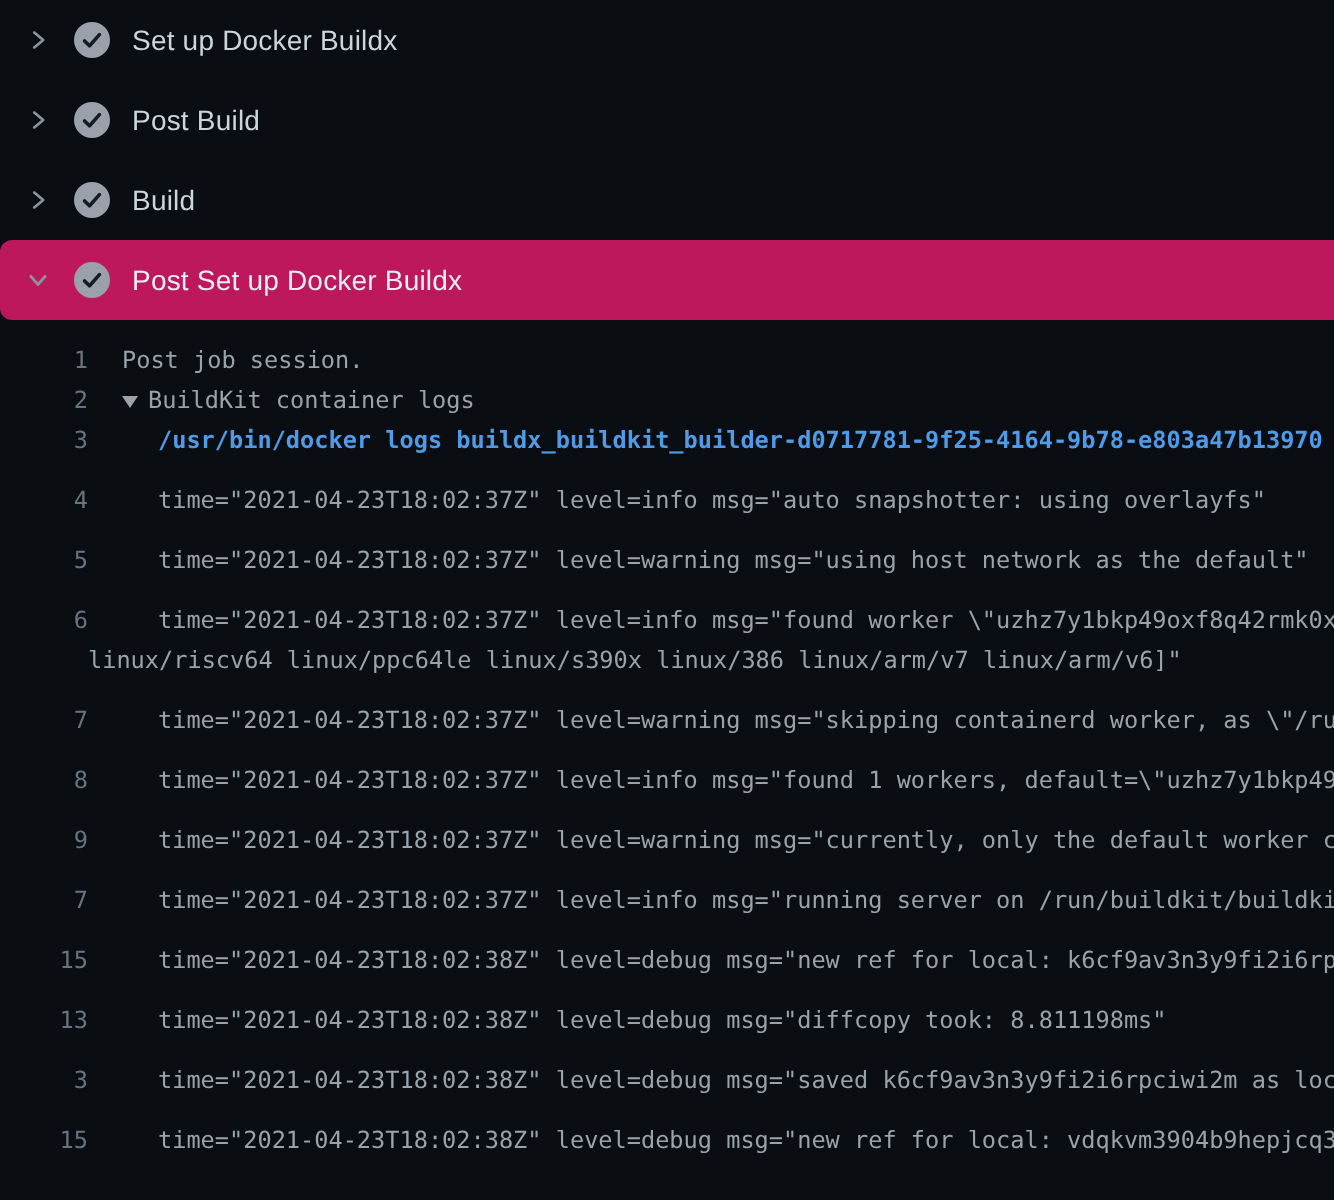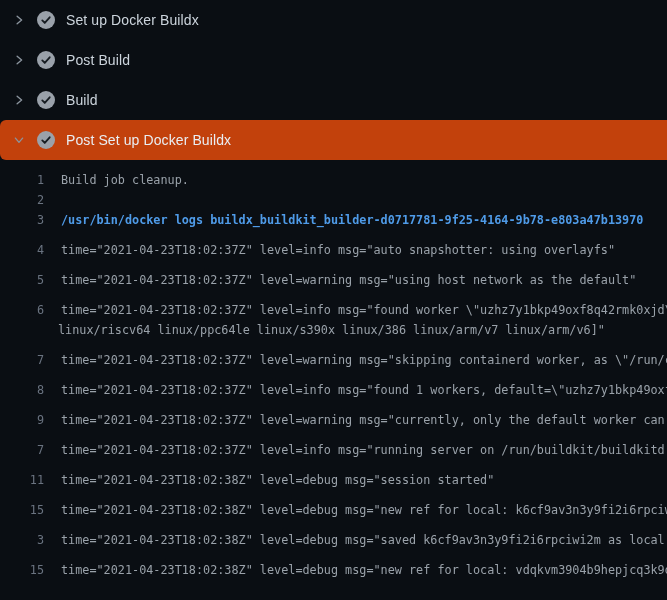--- a/index.html
+++ b/index.html
@@ -10,21 +10,21 @@
   }
   .app{position:relative;width:667px;height:492px;}
 
   
   .steps{width:667px;}
   .step{
     height:40px;display:flex;align-items:center;
     cursor:pointer;
   }
   .step.active{
-    background:#c2410c;
+    background:#be185d;
     border-radius:6px 0 0 6px;
   }
   .chev{width:12px;height:12px;margin-left:13px;display:flex;align-items:center;justify-content:center;flex:none;}
   .step:not(.active) .chev-down{display:none;}
   .check{margin-left:12px;display:flex;align-items:center;flex:none;}
   .step-label{margin-left:11px;color:#ccd4dc;font-size:14px;letter-spacing:.1px;}
   .step.active .step-label{color:#e9eef3;}
 
   
   .log{
@@ -32,22 +32,22 @@
     font-family:"DejaVu Sans Mono", monospace;
     font-size:11.8px;
   }
   .row{height:20px;line-height:20px;display:flex;white-space:pre;}
   .num{
     width:44px;flex:none;text-align:right;
     color:#6a7380;text-decoration:none;
   }
   .txt{color:#9aa2aa;}
   .row.plain .txt,.row.group .txt{margin-left:17px;}
-  .row.log .txt,.row.command .txt{margin-left:17px;}
-  .row.wrap .txt{margin-left:14px;}
+  .row.log .txt,.row.command .txt{margin-left:35px;}
+  .row.wrap .txt{}
   .row.command .txt{color:#4f9be8;font-weight:bold;}
   .tri{display:inline-block;margin-right:5px;}
 </style>
 </head>
 <body>
 
 <div class="app">
   <div class="steps" id="steps">
   <div class="step">
     <span class="chev">
@@ -109,25 +109,28 @@
         <circle cx="8" cy="8" r="8" fill="#9aa1aa"></circle>
         <path d="M4.7 8.4l2.2 2.2 4.4-5" fill="none" stroke="#171c22" stroke-width="1.6" stroke-linecap="round" stroke-linejoin="round"></path>
       </svg>
     </span>
     <span class="step-label">Post Set up Docker Buildx</span>
   </div>
 </div>
   <div class="log" id="log">
   <div class="row plain">
     <a class="num" href="#">1</a>
-    <span class="txt"><span class="txt-inner">Build job cleanup.</span></span>
+    <span class="txt"><span class="txt-inner">Post job session.</span></span>
   </div>
 
   <div class="row group">
     <a class="num" href="#">2</a>
+    <span class="txt"><span class="tri"><svg width="8" height="6" viewBox="0 0 8 6">
+              <path d="M0 0h8L4 6z" fill="#9aa2aa"></path>
+            </svg></span><span class="txt-inner">BuildKit container logs</span></span>
   </div>
 
   <div class="row command">
     <a class="num" href="#">3</a>
     <span class="txt"><span class="txt-inner">/usr/bin/docker logs buildx_buildkit_builder-d0717781-9f25-4164-9b78-e803a47b13970</span></span>
   </div>
 
   <div class="row log">
     <a class="num" href="#">4</a>
     <span class="txt"><span class="txt-inner">time="2021-04-23T18:02:37Z" level=info msg="auto snapshotter: using overlayfs"</span></span>
@@ -161,30 +164,30 @@
   <div class="row log">
     <a class="num" href="#">9</a>
     <span class="txt"><span class="txt-inner">time="2021-04-23T18:02:37Z" level=warning msg="currently, only the default worker can be used."</span></span>
   </div>
 
   <div class="row log">
     <a class="num" href="#">7</a>
     <span class="txt"><span class="txt-inner">time="2021-04-23T18:02:37Z" level=info msg="running server on /run/buildkit/buildkitd.sock"</span></span>
   </div>
 
-  <div class="row log">
-    <a class="num" href="#">11</a>
-    <span class="txt"><span class="txt-inner">time="2021-04-23T18:02:38Z" level=debug msg="session started"</span></span>
-  </div>
 
   <div class="row log">
     <a class="num" href="#">15</a>
     <span class="txt"><span class="txt-inner">time="2021-04-23T18:02:38Z" level=debug msg="new ref for local: k6cf9av3n3y9fi2i6rpciwi2m"</span></span>
   </div>
 
+  <div class="row log">
+    <a class="num" href="#">13</a>
+    <span class="txt"><span class="txt-inner">time="2021-04-23T18:02:38Z" level=debug msg="diffcopy took: 8.811198ms"</span></span>
+  </div>
 
   <div class="row log">
     <a class="num" href="#">3</a>
     <span class="txt"><span class="txt-inner">time="2021-04-23T18:02:38Z" level=debug msg="saved k6cf9av3n3y9fi2i6rpciwi2m as local.sharedKey:context"</span></span>
   </div>
 
   <div class="row log">
     <a class="num" href="#">15</a>
     <span class="txt"><span class="txt-inner">time="2021-04-23T18:02:38Z" level=debug msg="new ref for local: vdqkvm3904b9hepjcq3k9dprz"</span></span>
   </div>

